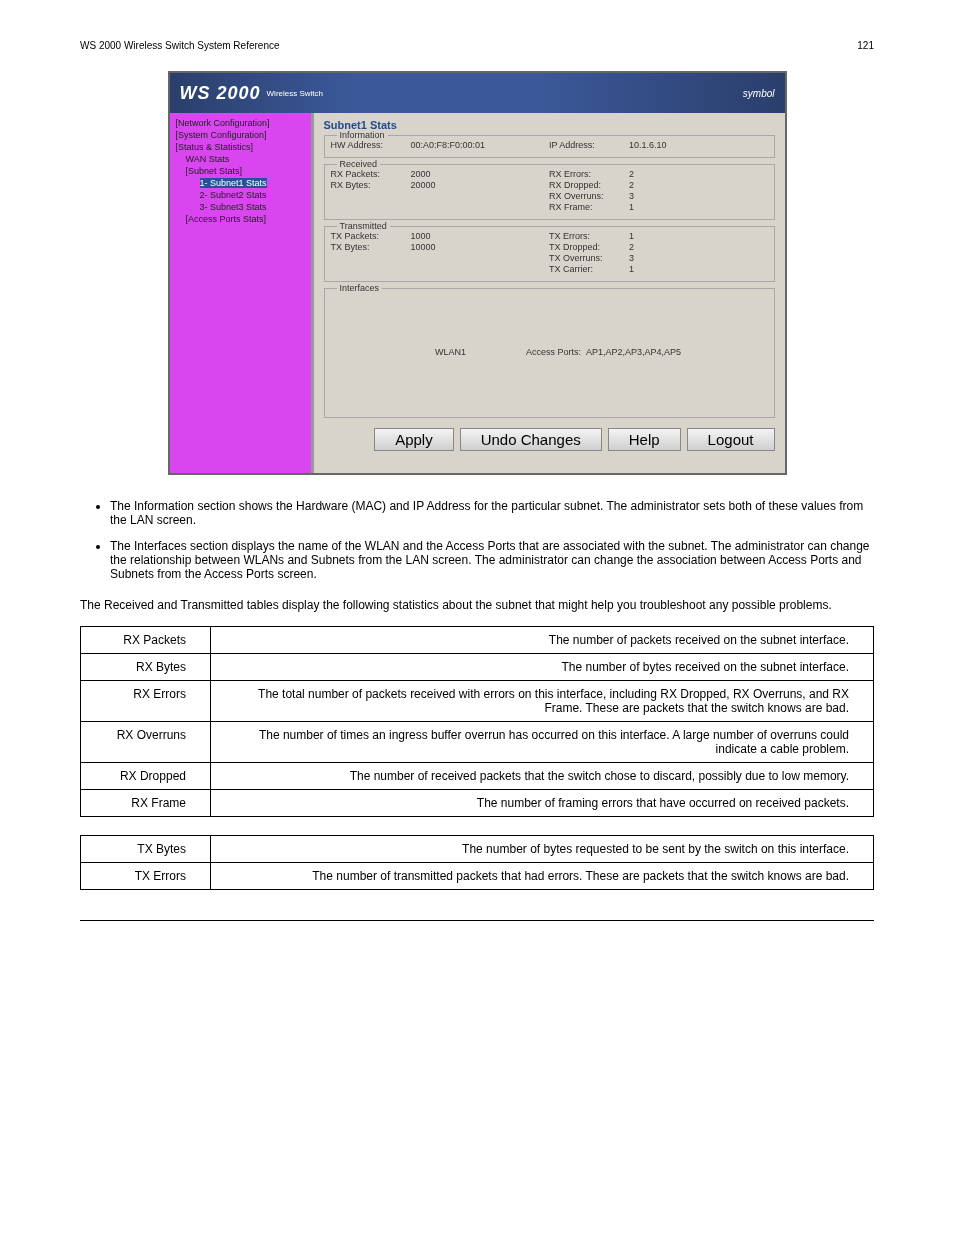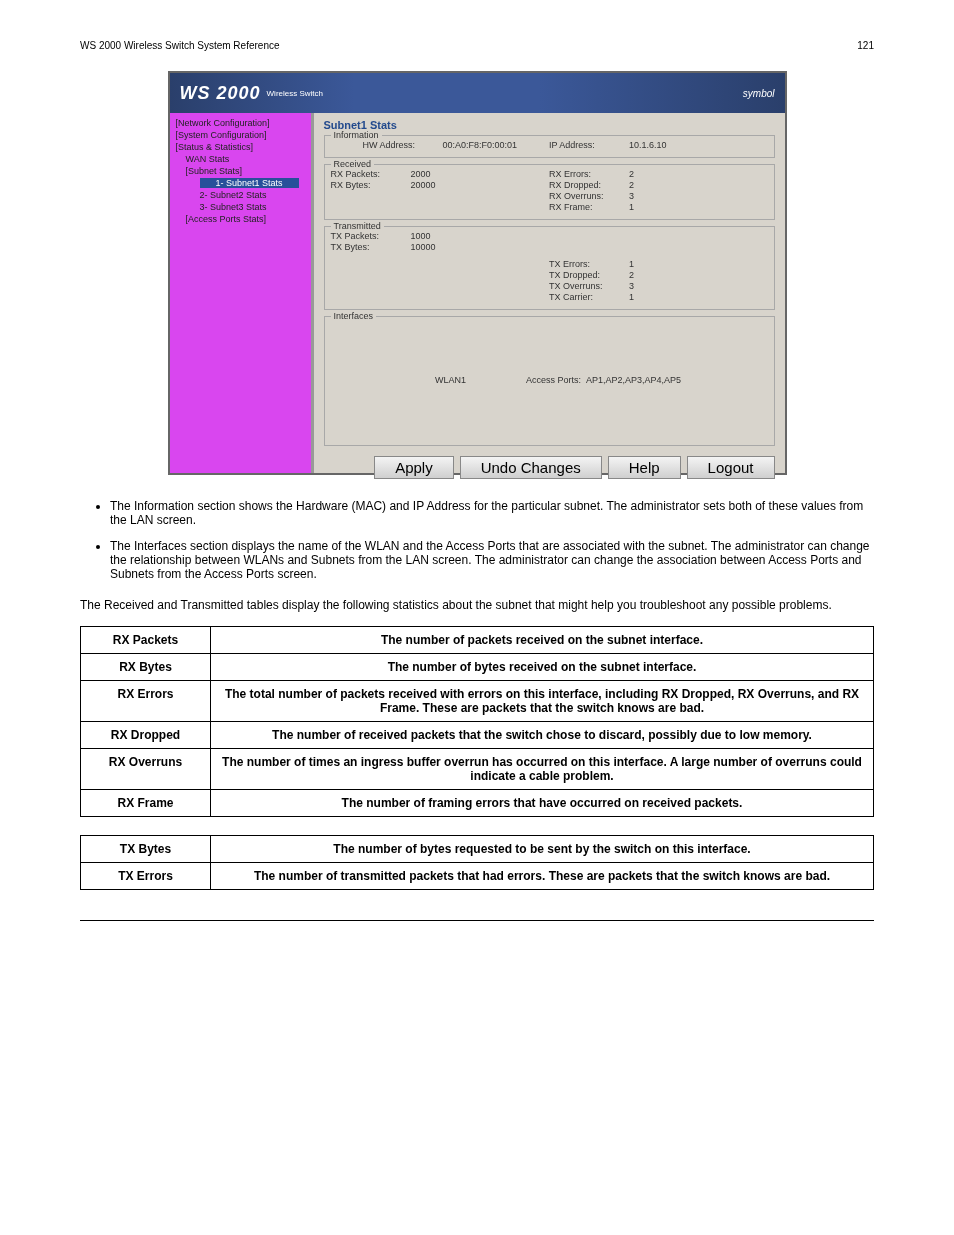--- a/index.html
+++ b/index.html
@@ -41,42 +41,42 @@
   .tree-pane {
     width: 144px;
     border-right: 3px solid #999;
     padding: 4px 2px;
     background: #d946ef;
     overflow: hidden;
   }
   .tree-pane .node { padding: 1px 0 1px 4px; white-space: nowrap; color:#222;}
   .tree-pane .lvl1 { padding-left: 14px; }
   .tree-pane .lvl2 { padding-left: 28px; }
-  .tree-pane .sel { background:#28509a; color:#fff; display:inline-block; padding:0 16px;}
+  .tree-pane .sel { background:#28509a; color:#fff; display:inline-block; padding:0 0;}
   .content-pane {
     flex: 1;
     padding: 6px 10px;
     background: #d8d4cc;
   }
   .content-pane h3 {
     font-size: 11px;
     color: #234a8d;
     font-weight: bold;
     margin-bottom: 4px;
   }
   .fs {
     border: 1px solid #a8a8a8;
     margin-bottom: 6px;
     padding: 4px 6px 6px 6px;
     position: relative;
   }
   .fs .leg {
     position: absolute;
     top: -6px;
-    left: 6px;
+    left: 12px;
     background: #d8d4cc;
     padding: 0 3px;
     font-size: 9px;
     color: #333;
   }
   .row2 { display: flex; align-items:flex-start; }
   .col { display: flex; flex-direction: column; }
   .pair { display:flex; margin-bottom:1px; }
   .pair .k { width: 80px; }
   .pair .v { width: 60px; }
@@ -93,24 +93,24 @@
   ul.bullets li { margin-bottom: 12px; font-size: 12px; }
   .intro { font-size: 12px; margin: 12px 0; line-height: 1.4;}
   .stats-table {
     width: 100%;
     border-collapse: collapse;
     margin-bottom: 18px;
     font-size: 12px;
   }
   .stats-table td, .stats-table th {
     border: 1px solid #000;
-    padding: 6px 10px;
+    padding: 6px 24px;
     vertical-align: top;
-    text-align: center;
-    font-weight: bold;
+    text-align: right;
+    font-weight: normal;
   }
   .stats-table th { width: 130px; }
   .footline { display:flex; justify-content:space-between; font-size:10px; border-top:1px solid #000; margin-top:30px; padding-top:4px;}
 </style>
 </head>
 <body>
 
 <div class="header-bar">
   <span>WS 2000 Wireless Switch System Reference</span>
   <span>121</span>
@@ -133,21 +133,21 @@
       <div class="node lvl2">2- Subnet2 Stats</div>
       <div class="node lvl2">3- Subnet3 Stats</div>
       <div class="node lvl1">[Access Ports Stats]</div>
     </div>
     <div class="content-pane">
       <h3>Subnet1 Stats</h3>
 
       <div class="fs">
         <span class="leg">Information</span>
         <div class="row2">
-          <div class="col" style="width:50%;align-items:center;">
+          <div class="col" style="width:50%;">
             <div class="pair">
                 <span class="k">HW Address:</span>
                 <span>00:A0:F8:F0:00:01</span>
               </div>
           </div>
           <div class="col" style="width:50%;">
             <div class="pair">
                 <span class="k">IP Address:</span>
                 <span>10.1.6.10</span>
               </div>
@@ -195,21 +195,21 @@
           <div class="col" style="width:50%;">
             <div class="pair">
                 <span class="k">TX Packets:</span>
                 <span class="v">1000</span>
               </div>
             <div class="pair">
                 <span class="k">TX Bytes:</span>
                 <span class="v">10000</span>
               </div>
           </div>
-          <div class="col" style="width:50%;margin-top:28px;">
+          <div class="col" style="width:50%;">
             <div class="pair">
                 <span class="k">TX Errors:</span>
                 <span class="v">1</span>
               </div>
             <div class="pair">
                 <span class="k">TX Dropped:</span>
                 <span class="v">2</span>
               </div>
             <div class="pair">
                 <span class="k">TX Overruns:</span>
@@ -254,26 +254,26 @@
       </tr>
   <tr>
         <th>RX Bytes</th>
         <td>The number of bytes received on the subnet interface.</td>
       </tr>
   <tr>
         <th>RX Errors</th>
         <td>The total number of packets received with errors on this interface, including RX Dropped, RX Overruns, and RX Frame. These are packets that the switch knows are bad.</td>
       </tr>
   <tr>
+        <th>RX Overruns</th>
+        <td>The number of times an ingress buffer overrun has occurred on this interface. A large number of overruns could indicate a cable problem.</td>
+      </tr>
+  <tr>
         <th>RX Dropped</th>
         <td>The number of received packets that the switch chose to discard, possibly due to low memory.</td>
-      </tr>
-  <tr>
-        <th>RX Overruns</th>
-        <td>The number of times an ingress buffer overrun has occurred on this interface. A large number of overruns could indicate a cable problem.</td>
       </tr>
   <tr>
         <th>RX Frame</th>
         <td>The number of framing errors that have occurred on received packets.</td>
       </tr>
 </tbody>
   </table>
 
 <table class="stats-table">
   <tbody>

